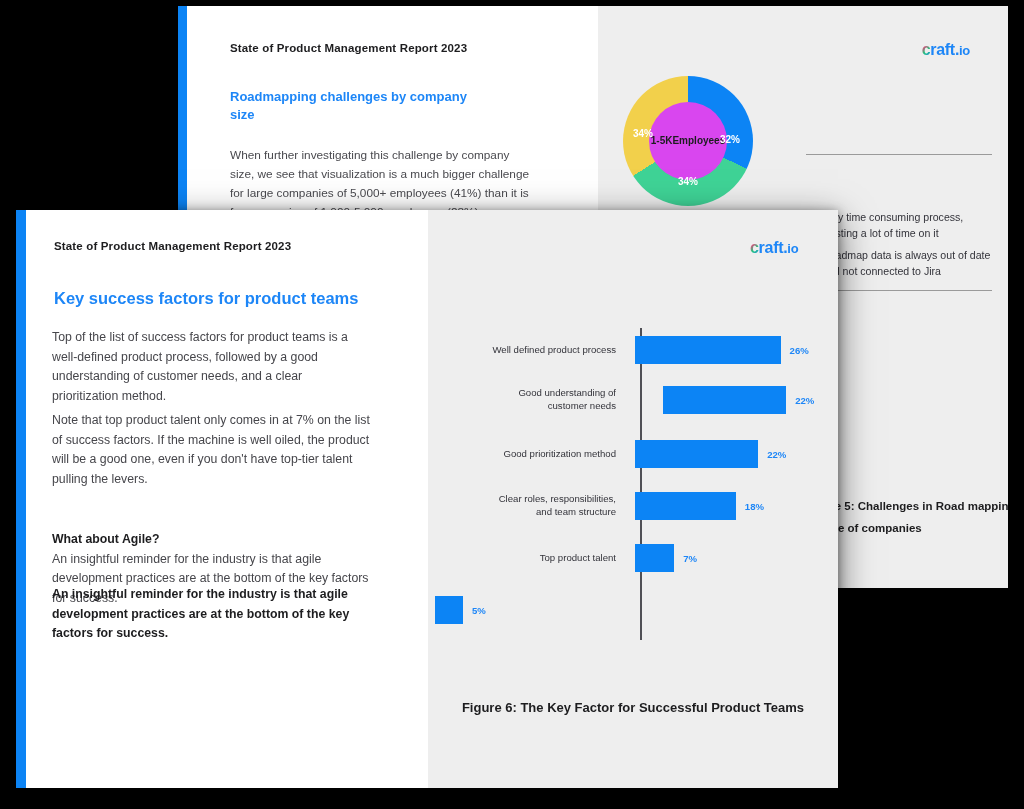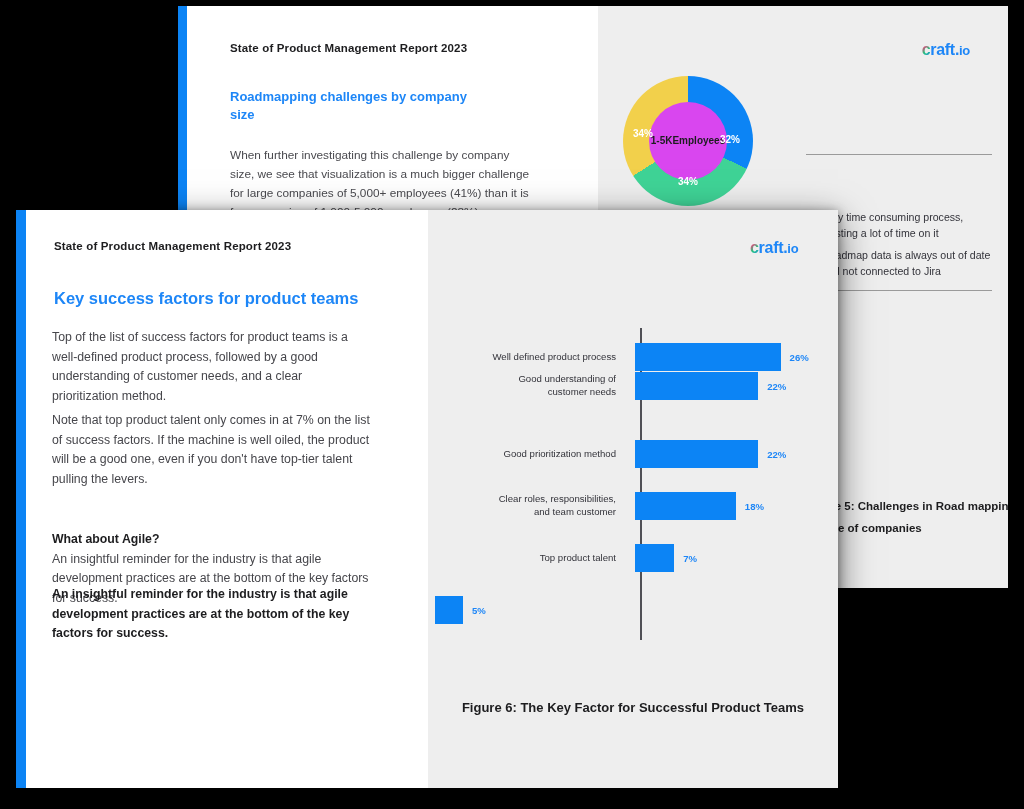--- a/index.html
+++ b/index.html
@@ -358,30 +358,30 @@
   <div class="fp-body b2">Note that top product talent only comes in at 7% on the list of success factors. If the machine is well oiled, the product will be a good one, even if you don't have top-tier talent pulling the levers.</div>
   <div class="fp-body b3">
     <div class="fp-subhead">What about Agile?</div>
     <span>An insightful reminder for the industry is that agile development practices are at the bottom of the key factors for success.</span>
   </div>
   <div class="fp-body b4 bold-block">An insightful reminder for the industry is that agile development practices are at the bottom of the key factors for success.</div>
 
   <div class="chart">
     <div class="chart-axis"></div>
     <div id="bar-rows">
-        <div class="bar-row" style="top: 125px;">
+        <div class="bar-row" style="top: 118px;">
           <div class="bar-label">
             <div>Well defined product process</div>
           </div>
           <div class="bar-track">
             <div class="bar-fill" style="width: 145.6px; background: rgb(12, 132, 245);"></div>
             <div class="bar-value">26%</div>
           </div>
         </div>
-        <div class="bar-row" style="top: 154px;">
+        <div class="bar-row" style="top: 168px; gap: 28px;">
           <div class="bar-label">
             <div>Good understanding of</div>
             <div>customer needs</div>
           </div>
           <div class="bar-track">
             <div class="bar-fill" style="width: 123.2px; background: rgb(12, 132, 245);"></div>
             <div class="bar-value">22%</div>
           </div>
         </div>
         <div class="bar-row" style="top: 222px;">
@@ -389,21 +389,21 @@
             <div>Good prioritization method</div>
           </div>
           <div class="bar-track">
             <div class="bar-fill" style="width: 123.2px; background: rgb(12, 132, 245);"></div>
             <div class="bar-value">22%</div>
           </div>
         </div>
         <div class="bar-row" style="top: 274px; justify-content: flex-end;">
           <div class="bar-label">
             <div>Clear roles, responsibilities,</div>
-            <div>and team customer</div>
+            <div>and team structure</div>
           </div>
           <div class="bar-track">
             <div class="bar-fill" style="width: 100.8px; background: rgb(12, 132, 245);"></div>
             <div class="bar-value">18%</div>
           </div>
         </div>
         <div class="bar-row" style="top: 326px;">
           <div class="bar-label">
             <div>Top product talent</div>
           </div>

